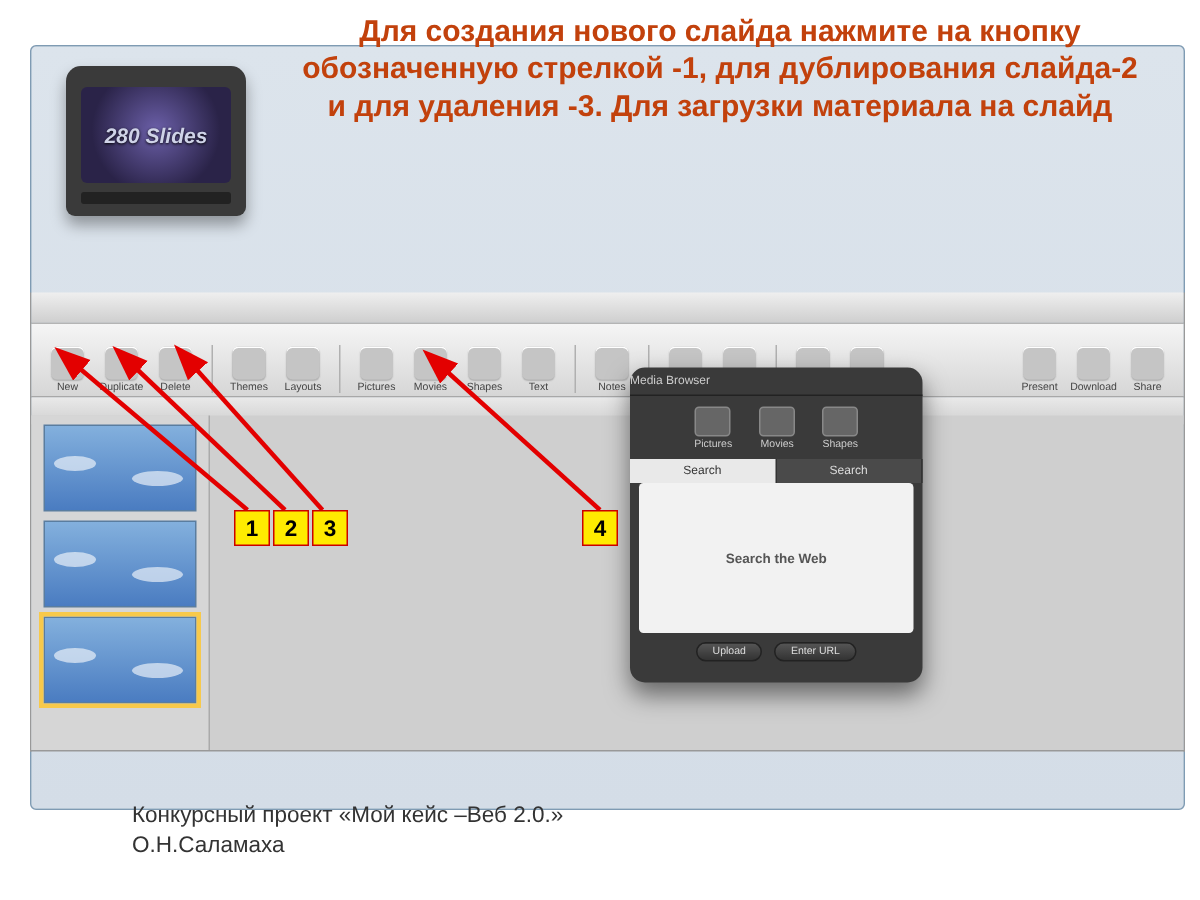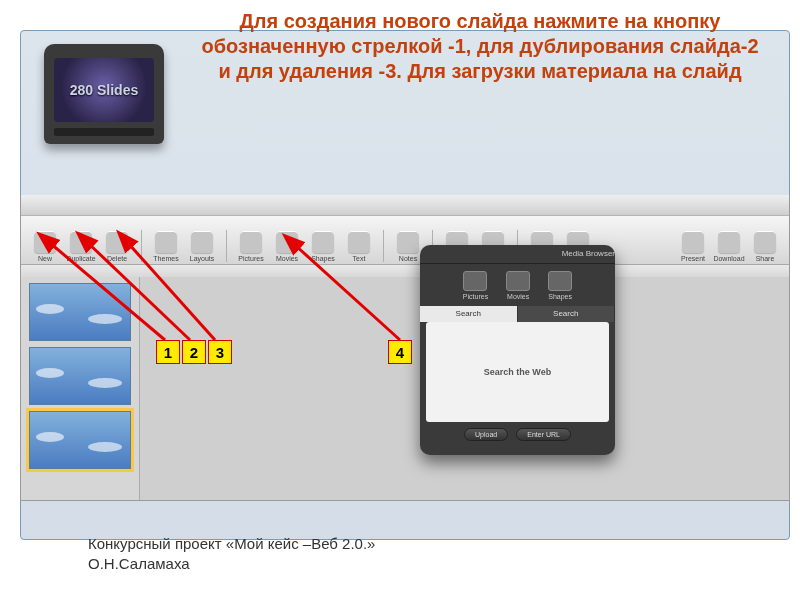--- a/index.html
+++ b/index.html
@@ -7,21 +7,21 @@
   .main-panel{position:absolute;left:20px;top:30px;right:10px;bottom:60px;
     background:linear-gradient(#dce4ec,#d4dde7);border:1px solid #7f9bb3;border-radius:4px;}
   .headline{position:absolute;top:9px;left:200px;right:40px;text-align:center;
     font-weight:bold;font-size:20px;color:#c2410c;line-height:1.25;}
   .logo-box{position:absolute;left:34px;top:44px;width:140px;height:120px;}
   .screen-frame{width:120px;height:100px;margin:0 auto;background:#3a3a3a;border-radius:10px 10px 6px 6px;
     box-shadow:0 6px 10px rgba(0,0,0,.35);position:relative;overflow:hidden;}
   .screen-inner{position:absolute;inset:14px 10px 22px 10px;
     background:radial-gradient(circle at 50% 45%,#6b5fa8,#2a2348 70%);border-radius:4px;
     display:flex;align-items:center;justify-content:center;}
-  .brand{color:#cfd3e8;font-size:14px;font-weight:bold;text-shadow:0 1px 2px #000;}
+  .brand{color:#cfd3e8;font-size:14px;font-weight:bold;text-shadow:0 1px 2px #000;font-style:italic;}
   .screen-bar{position:absolute;bottom:8px;left:10px;right:10px;height:8px;background:#222;border-radius:2px;}
   .app{position:absolute;left:20px;right:10px;top:195px;height:305px;border:1px solid #999;border-top:none;}
   .tabbar{height:20px;background:linear-gradient(#efefef,#cfcfcf);border-bottom:1px solid #b4b4b4;font-size:8px;color:#555;}
   .toolbar{height:44px;background:linear-gradient(#f5f5f5,#d6d6d6);border-bottom:1px solid #a8a8a8;
     display:flex;align-items:flex-end;padding:2px 6px 2px 6px;gap:0;font-size:8px;color:#444;}
   .tbtn{display:flex;flex-direction:column;align-items:center;justify-content:flex-end;width:36px;height:38px;gap:2px;}
   .tico{width:22px;height:22px;border-radius:4px;background:#c5c5c5;box-shadow:inset 0 1px 0 #fff,0 1px 1px rgba(0,0,0,.2);}
   .tlab{font-size:7px;line-height:1;white-space:nowrap;}
   .sep{width:1px;height:32px;background:#b0b0b0;margin:0 6px;}
   .toolbar .spacer{flex:1;}
@@ -34,21 +34,21 @@
   .thumb::before,.thumb::after{content:"";position:absolute;width:28px;height:10px;background:rgba(255,255,255,.6);border-radius:50%;}
   .thumb::before{left:6px;top:20px;} .thumb::after{right:8px;top:30px;width:34px;}
   .thumb.selected{outline:3px solid #f7c94b;}
   .canvas{flex:1;position:relative;background:#cfcfcf;}
   .slide{position:absolute;left:60px;top:0;width:370px;height:225px;
     background:linear-gradient(#86b2dc,#4a7cc1);box-shadow:0 2px 6px rgba(0,0,0,.3);}
   .slide h2{margin:20px 0 4px 18px;color:#fff;font-size:22px;text-shadow:0 1px 2px rgba(0,0,0,.4);}
   .slide p{margin:2px 0 0 18px;color:#2a4a74;font-size:14px;}
   .browser{position:absolute;left:420px;top:245px;width:195px;height:210px;
     background:#3a3a3a;border-radius:10px;box-shadow:0 8px 16px rgba(0,0,0,.5);}
-  .br-title{height:18px;text-align:right;color:#ccc;font-size:8px;line-height:18px;border-bottom:1px solid #222;}
+  .br-title{height:18px;text-align:left;color:#ccc;font-size:8px;line-height:18px;border-bottom:1px solid #222;}
   .br-icons{height:42px;display:flex;justify-content:center;align-items:center;gap:18px;color:#ccc;}
   .br-icons .bi{display:flex;flex-direction:column;align-items:center;font-size:7px;gap:2px;}
   .bi .ic{width:22px;height:18px;background:#666;border:1px solid #888;border-radius:3px;}
   .br-tabs{height:16px;display:flex;font-size:8px;}
   .br-tabs div{flex:1;text-align:center;line-height:16px;background:#4a4a4a;color:#ddd;border-right:1px solid #333;}
   .br-tabs div.active{background:#e9e9e9;color:#333;}
   .br-body{margin:0 6px 6px 6px;height:100px;background:#f2f2f2;border-radius:3px;
     display:flex;align-items:center;justify-content:center;}
   .br-search{font-size:9px;font-weight:bold;color:#555;}
   .br-foot{display:flex;justify-content:center;gap:8px;margin-top:4px;}

